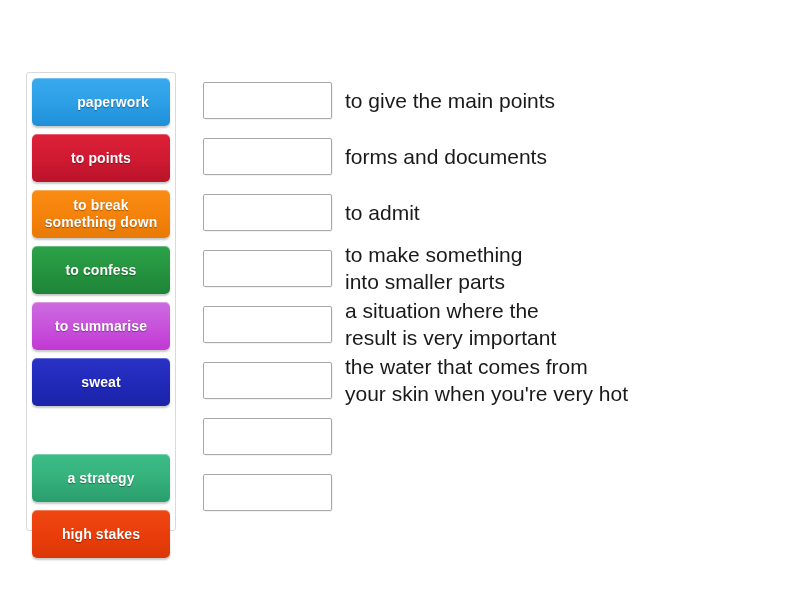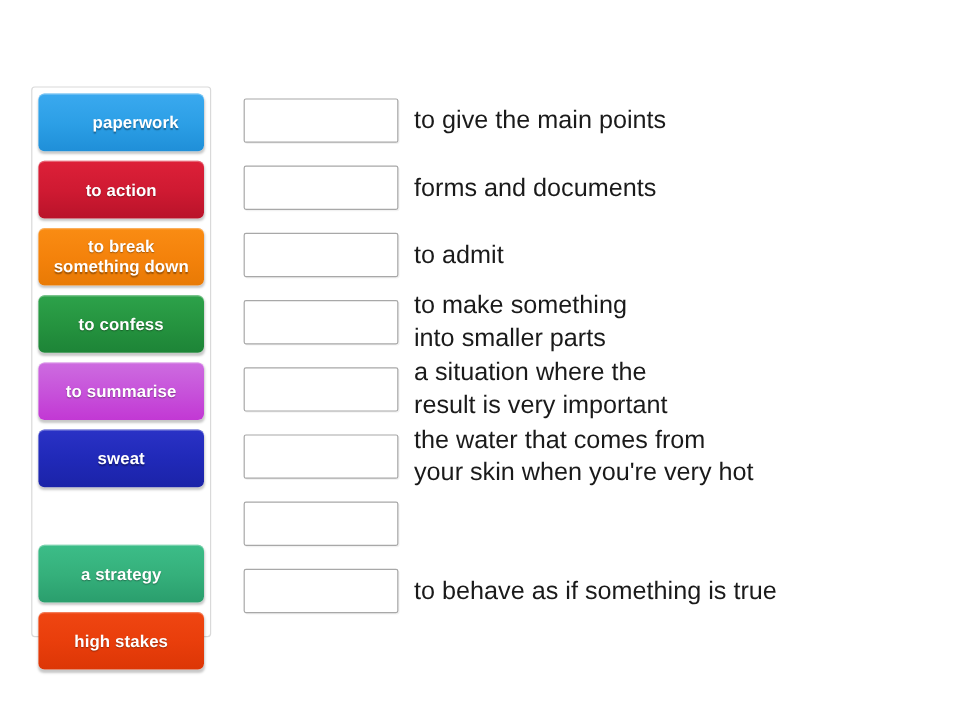--- a/index.html
+++ b/index.html
@@ -98,21 +98,21 @@
 </head>
 <body>
 
 <div id="board">
 
   <div id="tiles-panel">
       <div class="tile" style="background: linear-gradient(rgb(58, 169, 239) 0%, rgb(44, 159, 230) 52%, rgb(31, 143, 216) 100%); padding-left: 28px;">
         <span class="tile-label">paperwork</span>
       </div>
       <div class="tile" style="background: linear-gradient(rgb(221, 32, 56) 0%, rgb(207, 26, 50) 52%, rgb(185, 19, 42) 100%);">
-        <span class="tile-label">to action</span>
+        <span class="tile-label">to points</span>
       </div>
       <div class="tile" style="background: linear-gradient(rgb(250, 140, 19) 0%, rgb(244, 130, 11) 52%, rgb(232, 122, 5) 100%);">
         <span class="tile-label">to break
 something down</span>
       </div>
       <div class="tile" style="background: linear-gradient(rgb(45, 162, 74) 0%, rgb(37, 147, 63) 52%, rgb(29, 132, 55) 100%);">
         <span class="tile-label">to confess</span>
       </div>
       <div class="tile" style="background: linear-gradient(rgb(205, 108, 224) 0%, rgb(199, 82, 218) 52%, rgb(194, 56, 212) 100%);">
         <span class="tile-label">to summarise</span>
@@ -154,17 +154,16 @@
       <div class="row">
         <div class="dropzone"></div>
         <div class="definition">the water that comes from
 your skin when you're very hot</div>
       </div>
       <div class="row">
         <div class="dropzone"></div>
       </div>
       <div class="row">
         <div class="dropzone"></div>
-        <div class="definition">to behave as if something is true</div>
       </div>
     </div>
 
 </div>
 
 </body></html>

